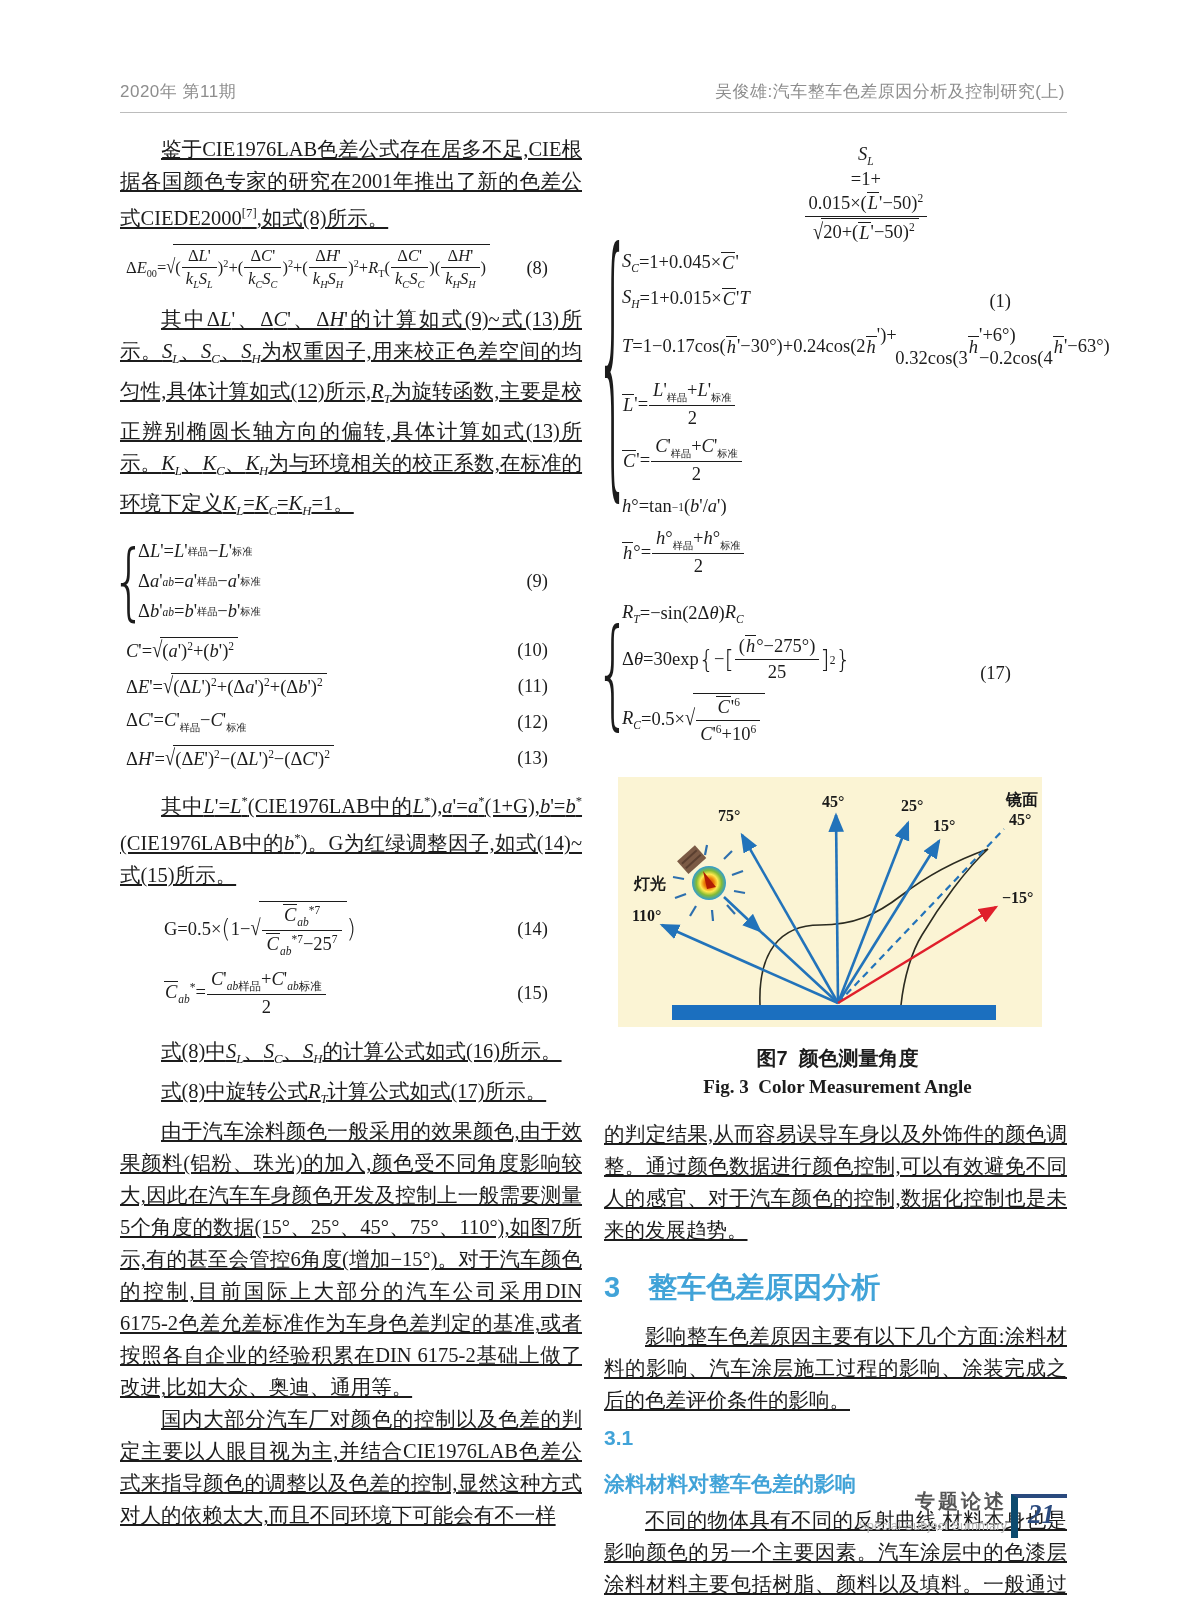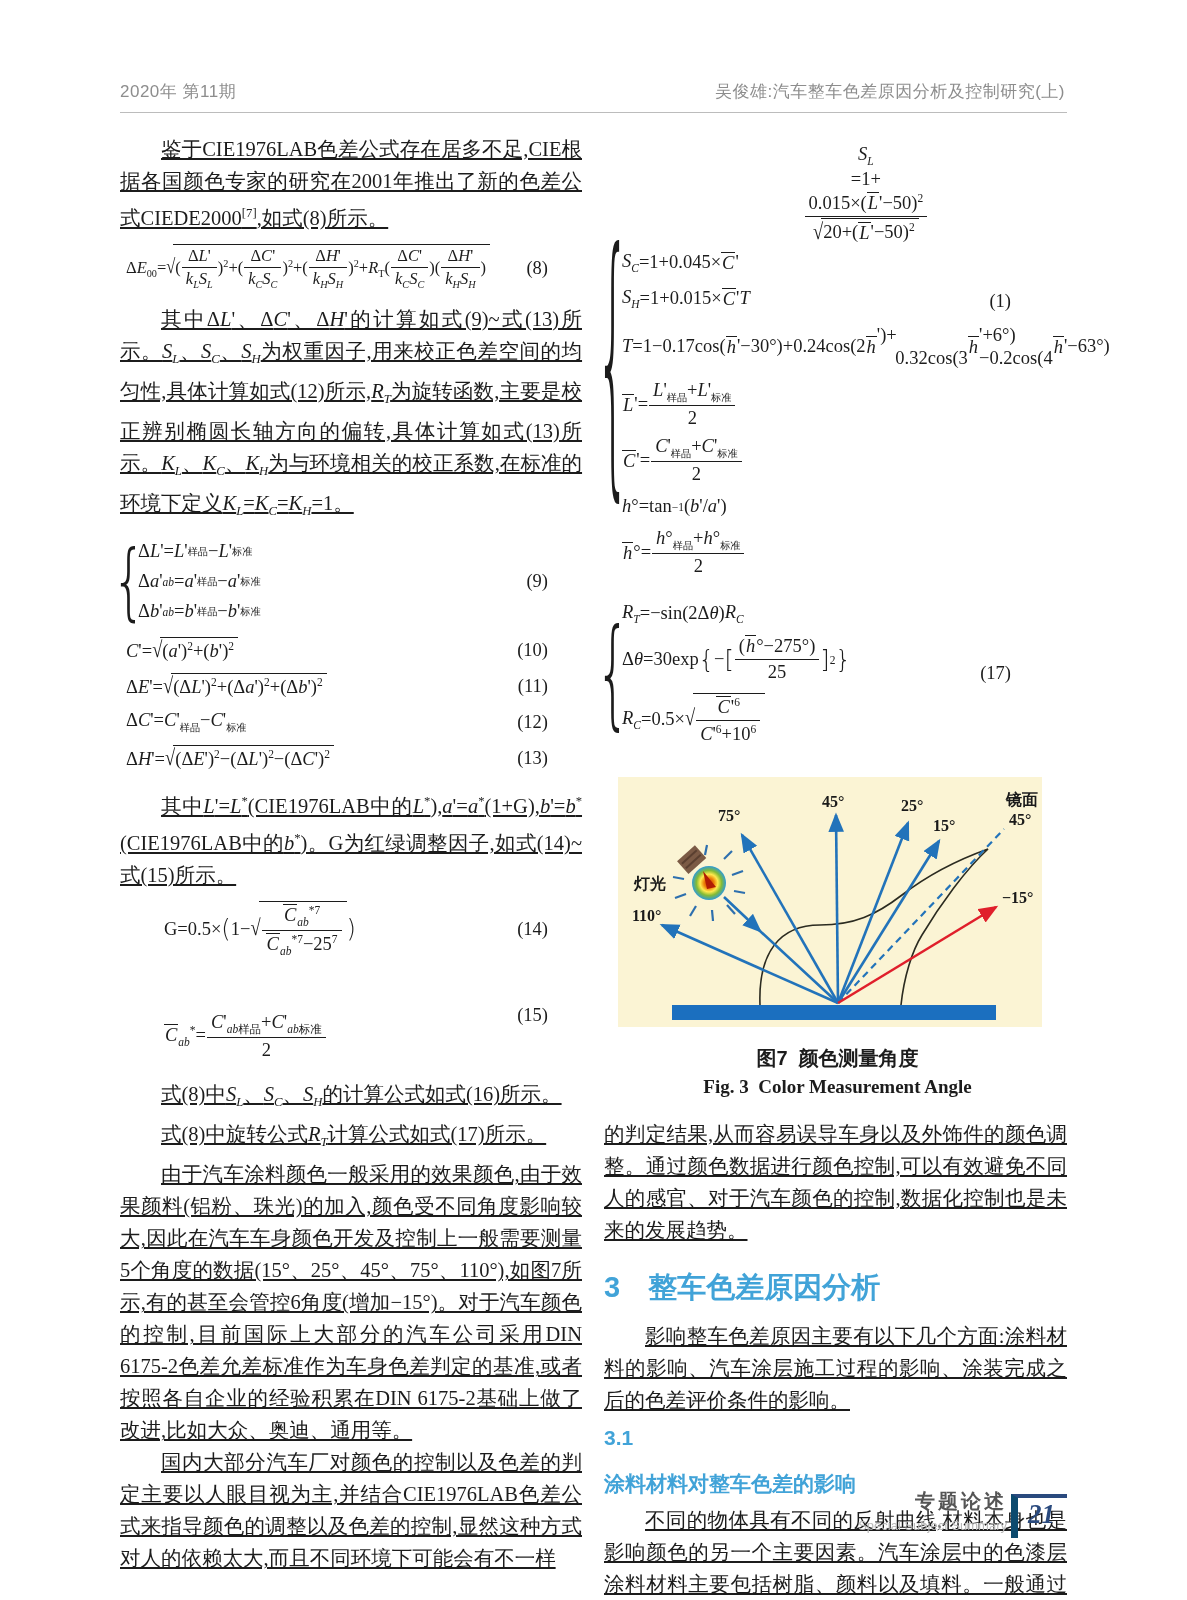--- a/index.html
+++ b/index.html
@@ -126,21 +126,21 @@
         <div class="eq-no">(13)</div>
       </div>
 
       <p class="body" style="margin-top:14px;">其中<i>L</i>'=<i>L</i><sup>*</sup>(CIE1976LAB中的<i>L</i><sup>*</sup>),<i>a</i>'=<i>a</i><sup>*</sup>(1+G),<i>b</i>'=<i>b</i><sup>*</sup>(CIE1976LAB中的<i>b</i><sup>*</sup>)。G为红绿调整因子,如式(14)~式(15)所示。</p>
 
       <div class="eq">
         <div class="eq-body" style="padding-left:44px;">G=0.5×<span class="big">(</span>1−<span class="sq"><span class="rd">√</span><span class="ov"><span class="fr"><span class="nu"><span class="ovl"><i>C</i></span><sub><i>ab</i></sub><sup>*7</sup></span><span class="de"><span class="ovl"><i>C</i></span><sub><i>ab</i></sub><sup>*7</sup>−25<sup>7</sup></span></span></span></span><span class="big">)</span></div>
         <div class="eq-no">(14)</div>
       </div>
       <div class="eq">
-        <div class="eq-body" style="padding-left:44px;margin-top:43px;"><span class="ovl"><i>C</i></span><sub><i>ab</i></sub><sup>*</sup>=<span class="fr"><span class="nu"><i>C</i>'<sub><i>ab</i><span class="cn">样品</span></sub>+<i>C</i>'<sub><i>ab</i><span class="cn">标准</span></sub></span><span class="de">2</span></span></div>
+        <div class="eq-body" style="padding-left:44px;"><span class="ovl"><i>C</i></span><sub><i>ab</i></sub><sup>*</sup>=<span class="fr"><span class="nu"><i>C</i>'<sub><i>ab</i><span class="cn">样品</span></sub>+<i>C</i>'<sub><i>ab</i><span class="cn">标准</span></sub></span><span class="de">2</span></span></div>
         <div class="eq-no">(15)</div>
       </div>
 
       <p class="body" style="margin-top:16px;">式(8)中<i>S<sub>L</sub></i>、<i>S<sub>C</sub></i>、<i>S<sub>H</sub></i>的计算公式如式(16)所示。</p>
       <p class="body">式(8)中旋转公式<i>R<sub>T</sub></i>计算公式如式(17)所示。</p>
       <p class="body">由于汽车涂料颜色一般采用的效果颜色,由于效果颜料(铝粉、珠光)的加入,颜色受不同角度影响较大,因此在汽车车身颜色开发及控制上一般需要测量5个角度的数据(15°、25°、45°、75°、110°),如图7所示,有的甚至会管控6角度(增加−15°)。对于汽车颜色的控制,目前国际上大部分的汽车公司采用DIN 6175-2色差允差标准作为车身色差判定的基准,或者按照各自企业的经验积累在DIN 6175-2基础上做了改进,比如大众、奥迪、通用等。</p>
       <p class="body">国内大部分汽车厂对颜色的控制以及色差的判定主要以人眼目视为主,并结合CIE1976LAB色差公式来指导颜色的调整以及色差的控制,显然这种方式对人的依赖太大,而且不同环境下可能会有不一样</p>
     </div>
 
     <div class="col-r">

